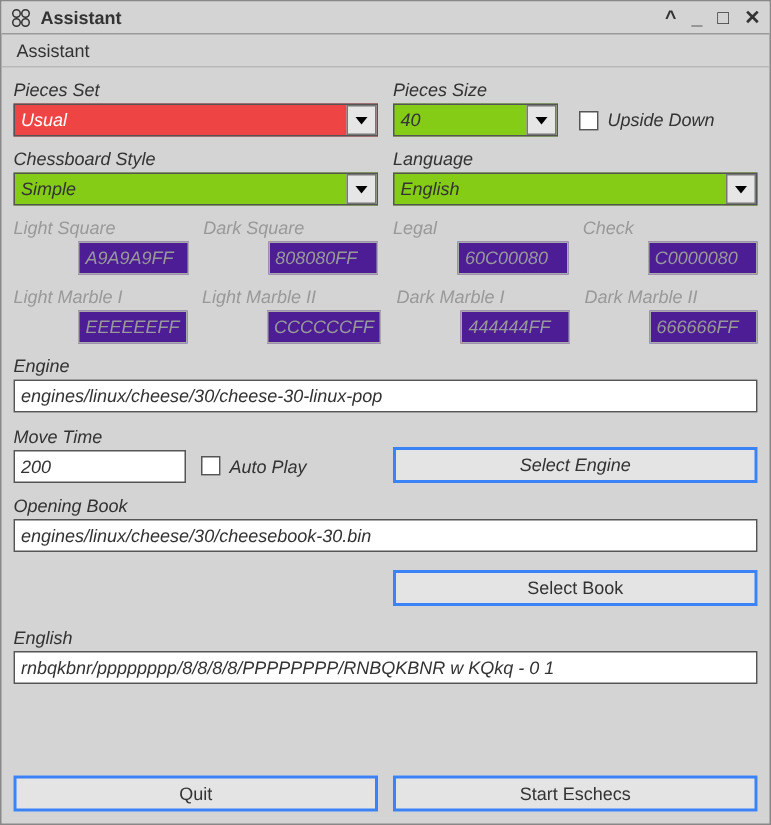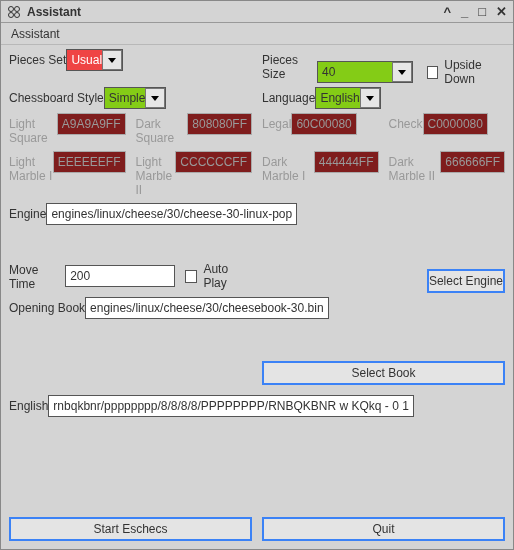--- a/index.html
+++ b/index.html
@@ -60,21 +60,21 @@
     flex: 1;
     padding: 4px 8px 8px 8px;
     display: flex;
     flex-direction: column;
     gap: 4px;
   }
   .row {
     display: flex;
     gap: 10px;
   }
-  .col { display: flex; flex-direction: row; flex: 1; }
+  .col { display: flex; flex-direction: column; flex: 1; font-style: italic; }
   .label {
     margin-top: 4px;
     margin-bottom: 2px;
     color: #333;
   }
   .label.disabled { color: #999; }
   .select {
     height: 22px;
     border: 1px solid #555;
     background: #84cc16;
@@ -107,23 +107,24 @@
   .input {
     height: 22px;
     border: 1px solid #555;
     background: #fff;
     padding: 0 4px;
     display: flex;
     align-items: center;
     color: #333;
   }
   .input.disabled {
-    background: #7f1d1d;
+    background: #4c1d95;
     color: #999;
     border-color: #aaa;
+    margin-left: 43px;
   }
   .checkbox-row {
     display: flex;
     align-items: center;
     gap: 6px;
     height: 22px;
   }
   .checkbox {
     width: 13px;
     height: 13px;
@@ -320,21 +321,21 @@
       <div class="label">English</div>
       <div class="input">
           <span>rnbqkbnr/pppppppp/8/8/8/8/PPPPPPPP/RNBQKBNR w KQkq - 0 1</span>
         </div>
     </div>
 
     <div style="flex:1"></div>
 
     <div class="row" style="margin-top:10px">
       <div class="button half">
+          <span>Quit</span>
+        </div>
+      <div class="button half">
           <span>Start Eschecs</span>
-        </div>
-      <div class="button half">
-          <span>Quit</span>
         </div>
     </div>
 
   </div>
 </div>
 
 </body></html>

